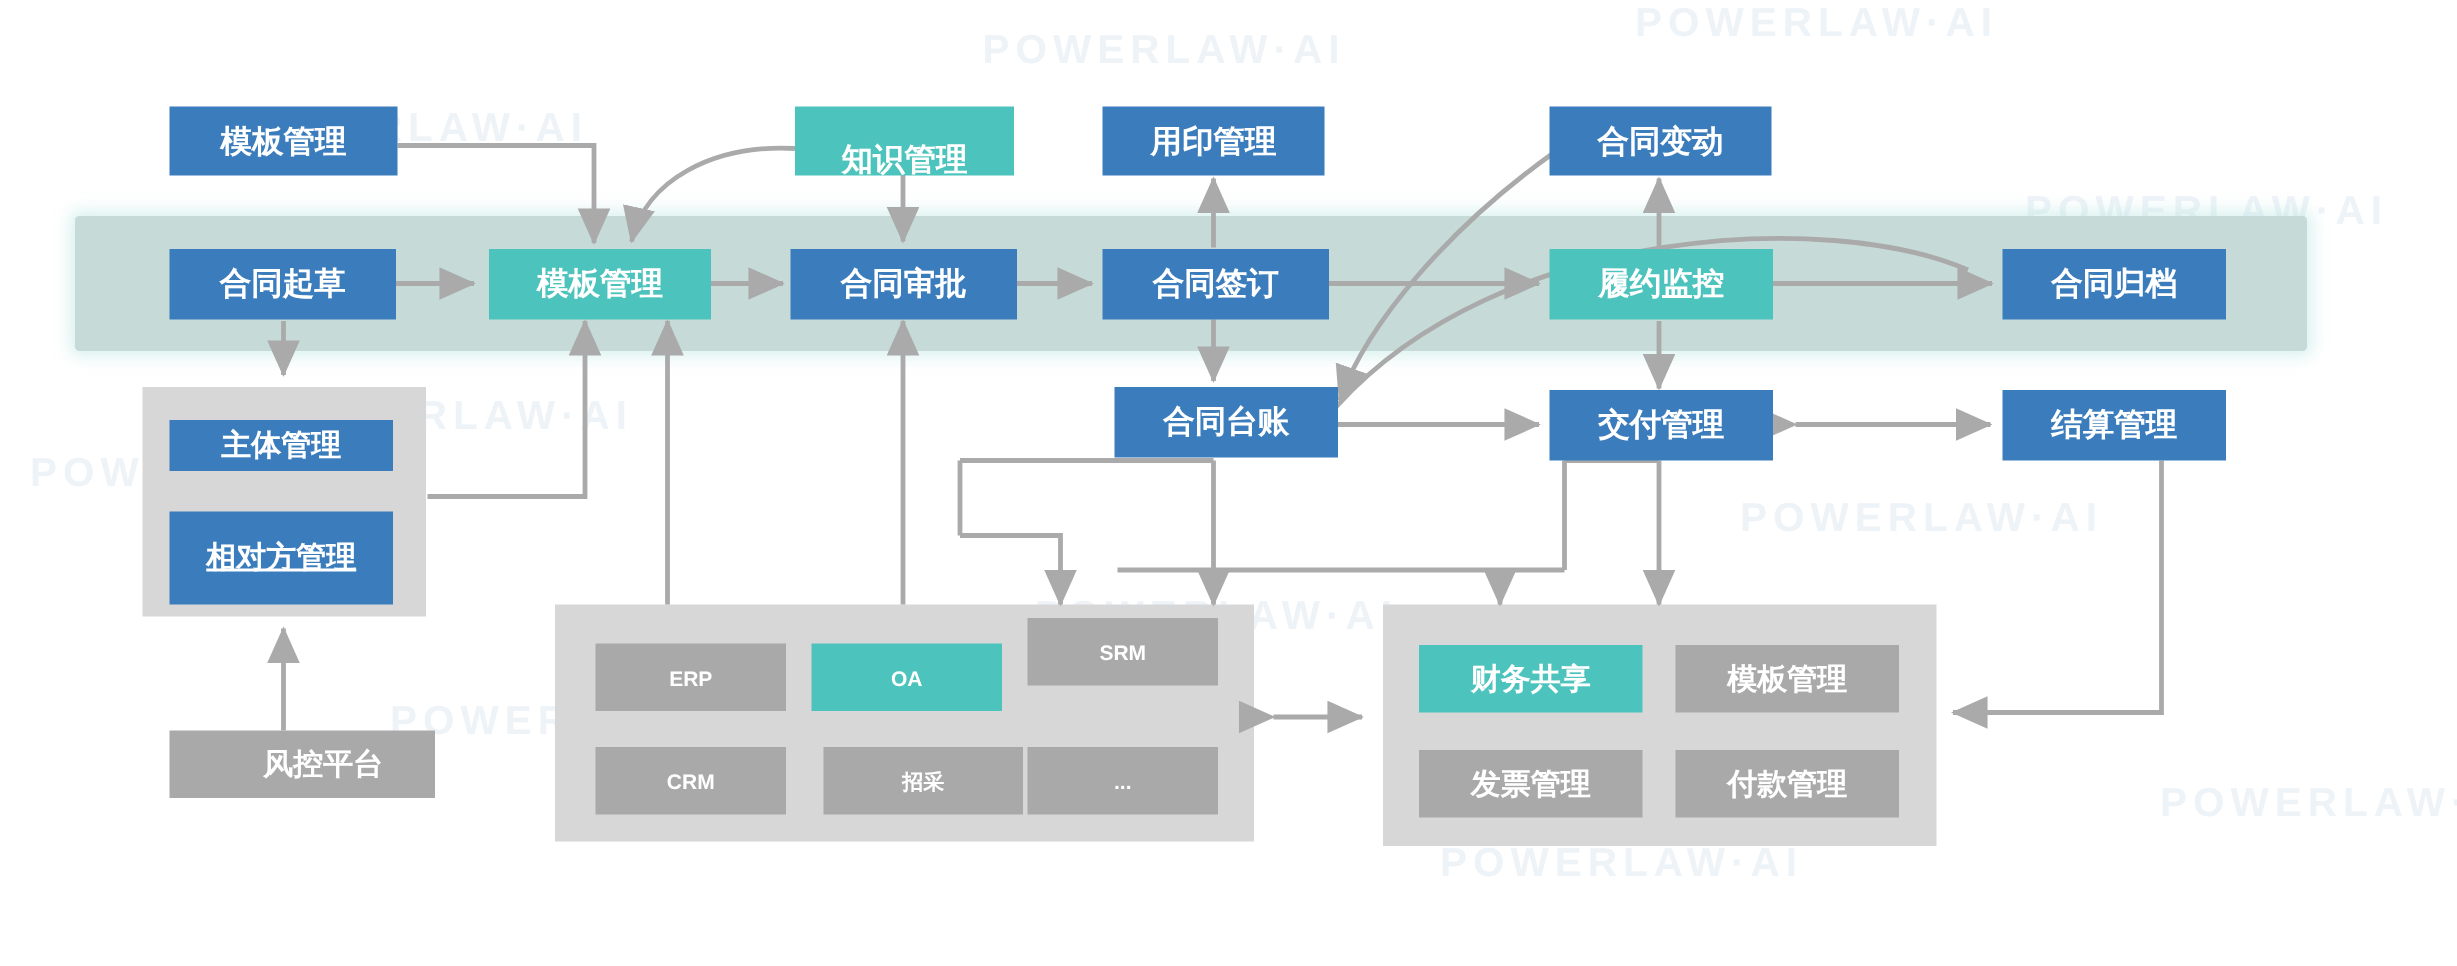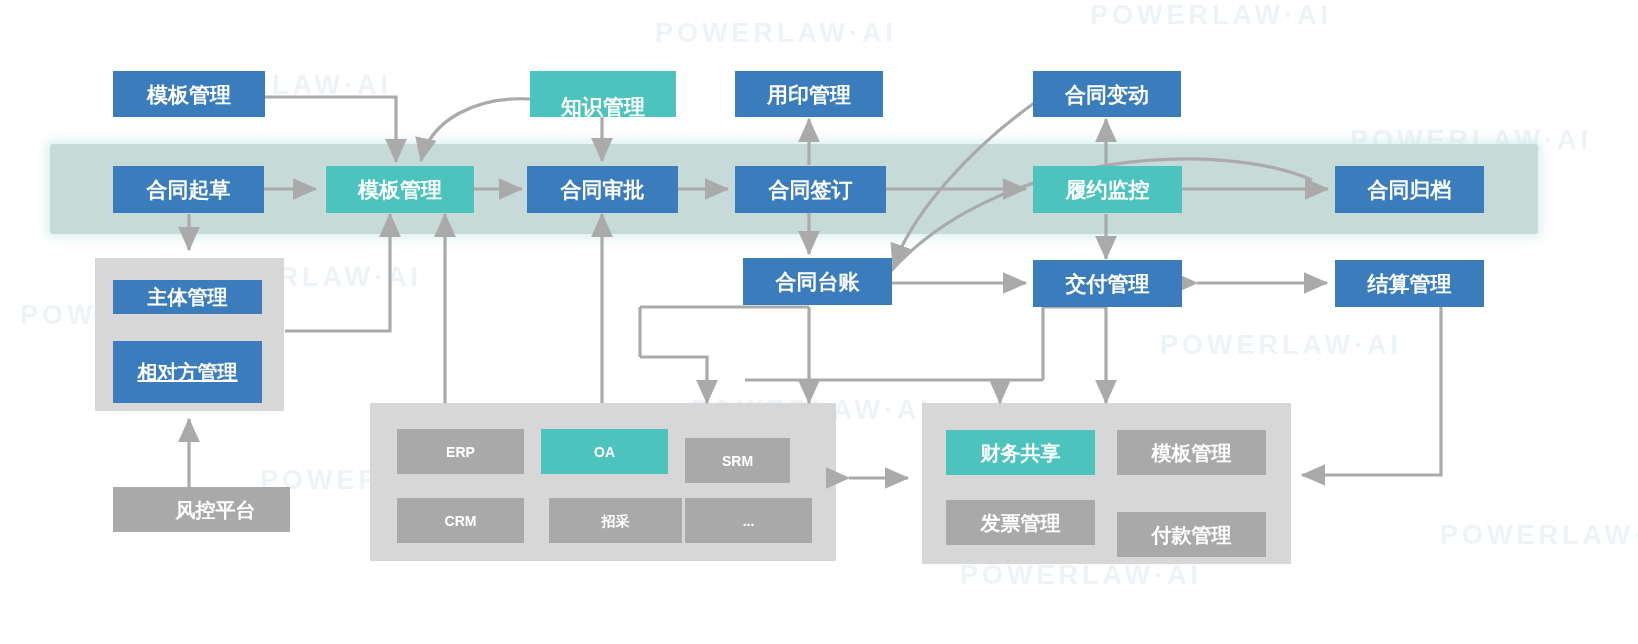--- a/index.html
+++ b/index.html
@@ -154,21 +154,21 @@
   <div class="node gray n-sub" style="left:113px;top:487px;width:149px;height:45px;padding-left:28px;">
     <span>风控平台</span>
   </div>
 
   <div class="node gray n-sys" style="left:397px;top:429px;width:127px;height:45px;">
     <span>ERP</span>
   </div>
   <div class="node teal n-sys" style="left:541px;top:429px;width:127px;height:45px;">
     <span>OA</span>
   </div>
-  <div class="node gray n-sys" style="left:685px;top:438px;width:105px;height:45px;">
+  <div class="node gray n-sys" style="left:685px;top:412px;width:127px;height:45px;">
     <span>SRM</span>
   </div>
   <div class="node gray n-sys" style="left:397px;top:498px;width:127px;height:45px;">
     <span>CRM</span>
   </div>
   <div class="node gray n-sys" style="left:549px;top:498px;width:133px;height:45px;">
     <span>招采</span>
   </div>
   <div class="node gray n-sys" style="left:685px;top:498px;width:127px;height:45px;">
     <span>...</span>
@@ -176,17 +176,17 @@
 
   <div class="node teal n-sub" style="left:946px;top:430px;width:149px;height:45px;">
     <span>财务共享</span>
   </div>
   <div class="node gray n-sub" style="left:1117px;top:430px;width:149px;height:45px;">
     <span>模板管理</span>
   </div>
   <div class="node gray n-sub" style="left:946px;top:500px;width:149px;height:45px;">
     <span>发票管理</span>
   </div>
-  <div class="node gray n-sub" style="left:1117px;top:500px;width:149px;height:45px;margin-top:12px;">
+  <div class="node gray n-sub" style="left:1117px;top:500px;width:149px;height:45px;">
     <span>付款管理</span>
   </div>
 
 </div>
 
 </body></html>

